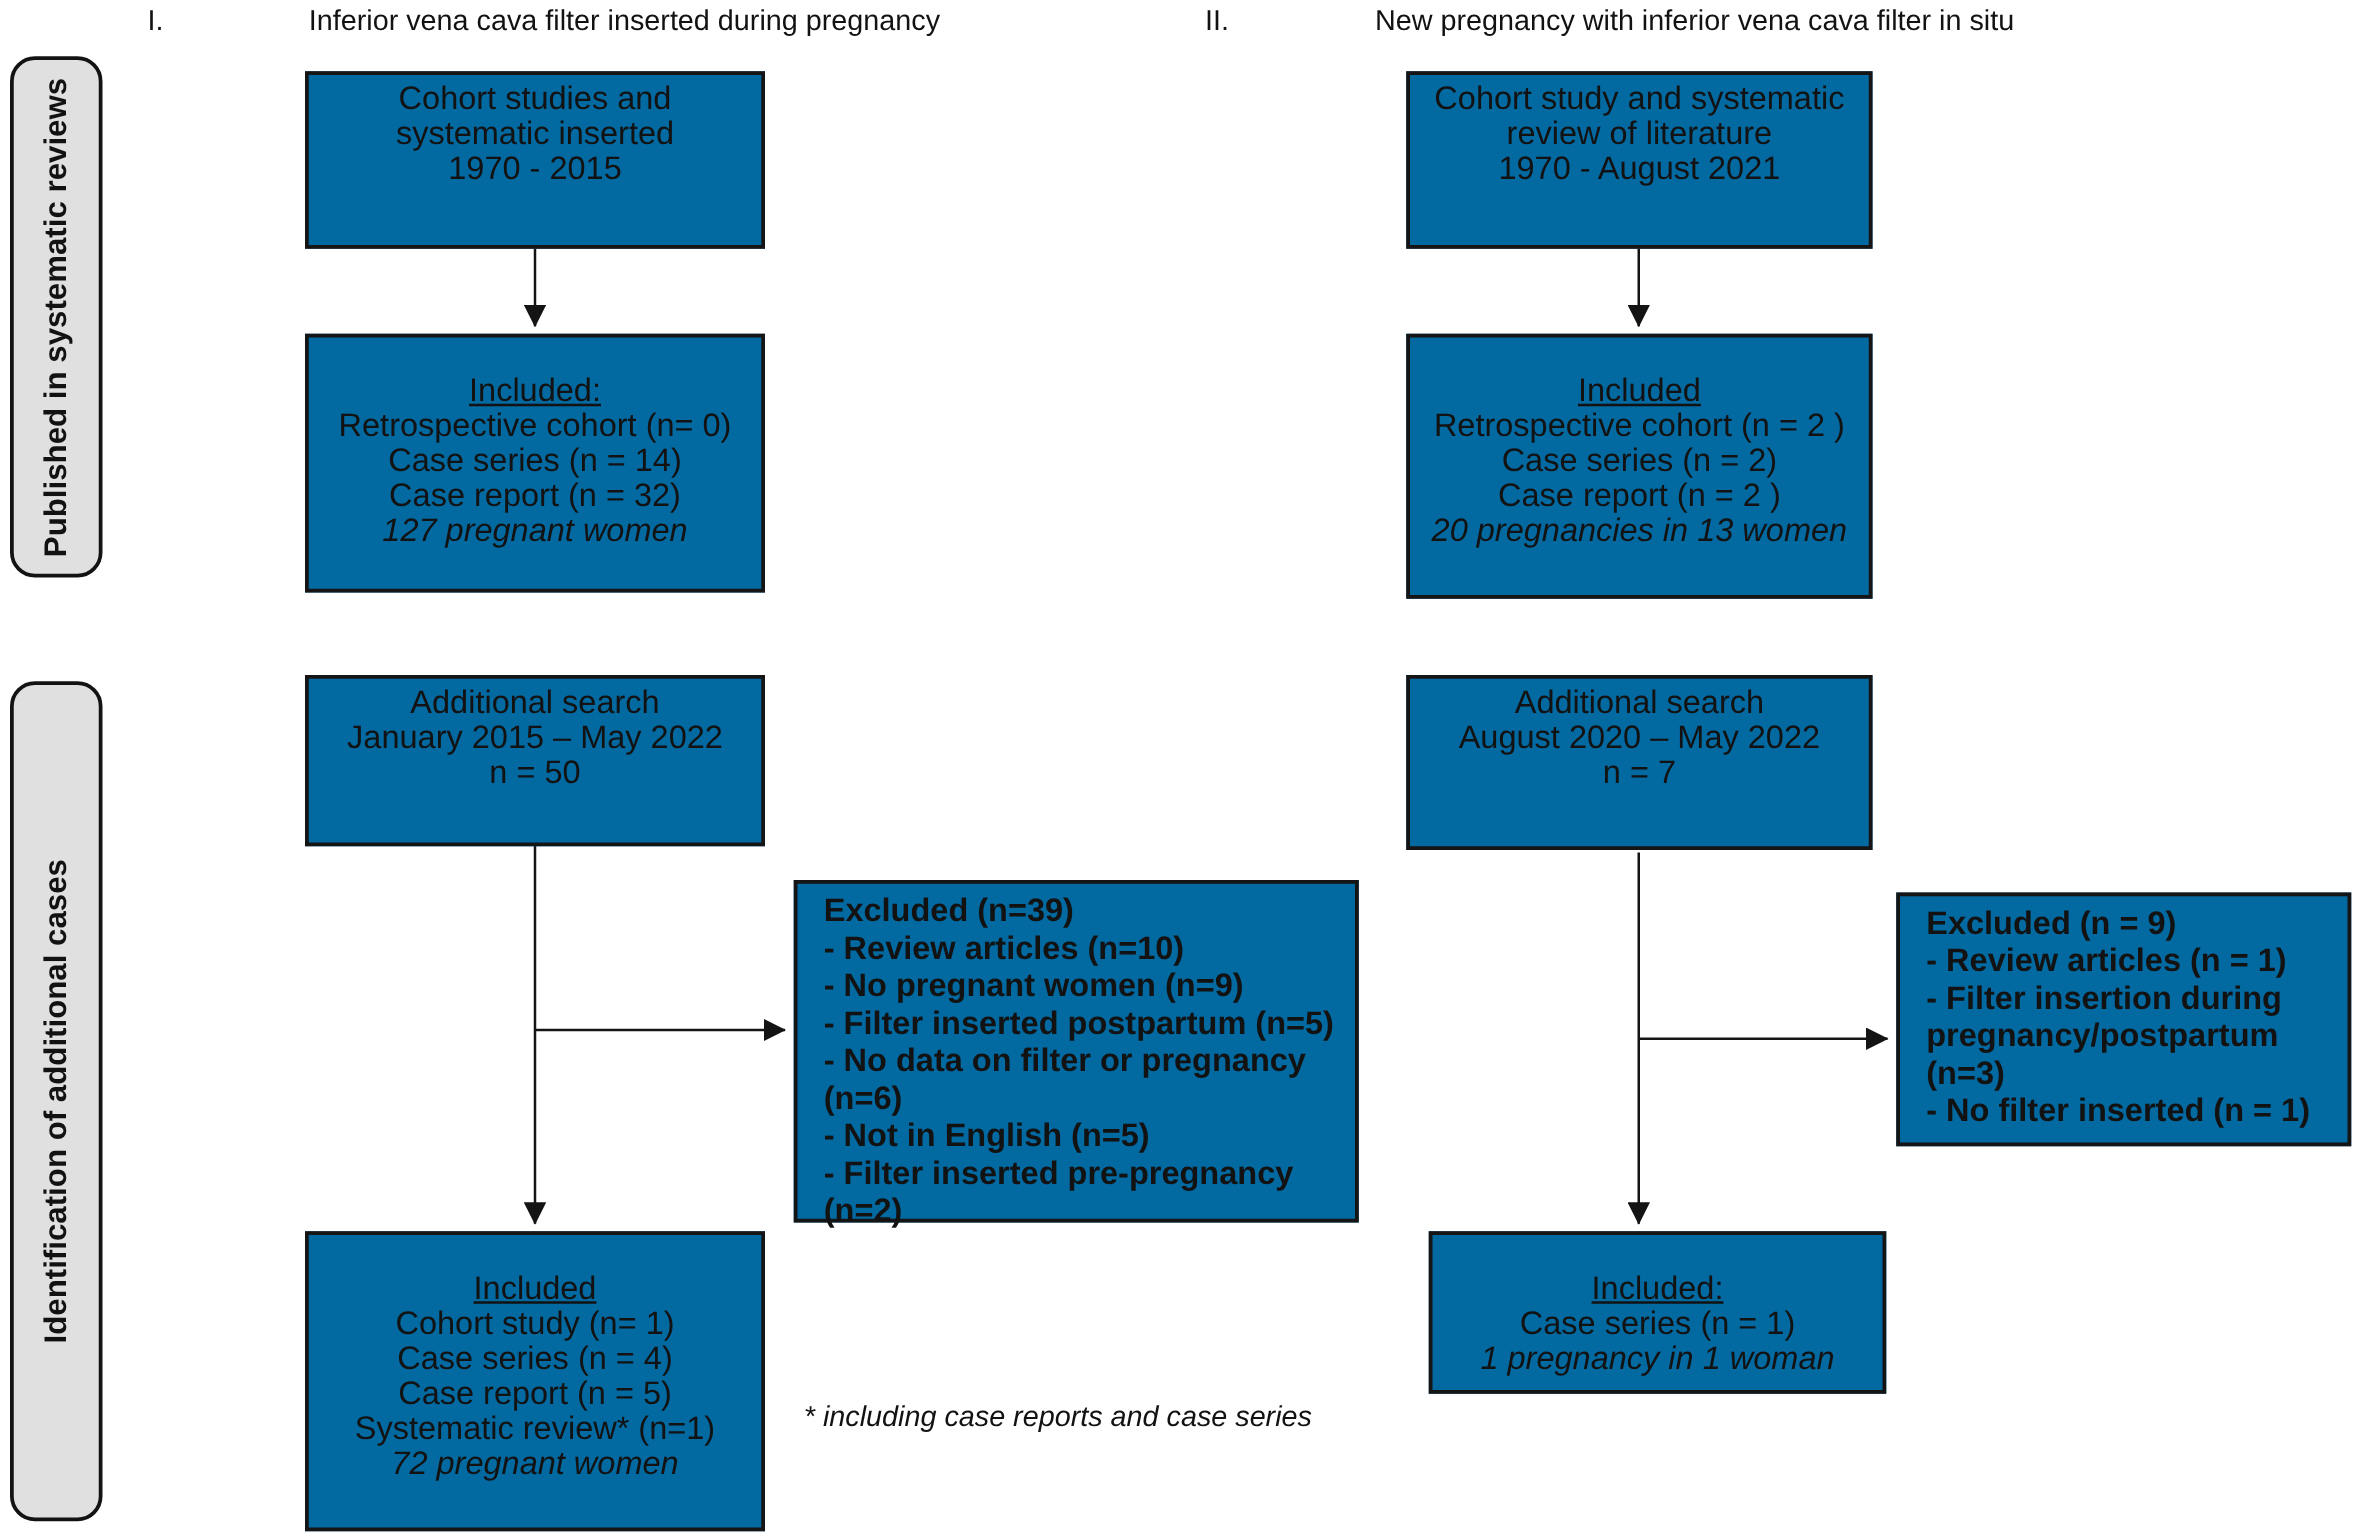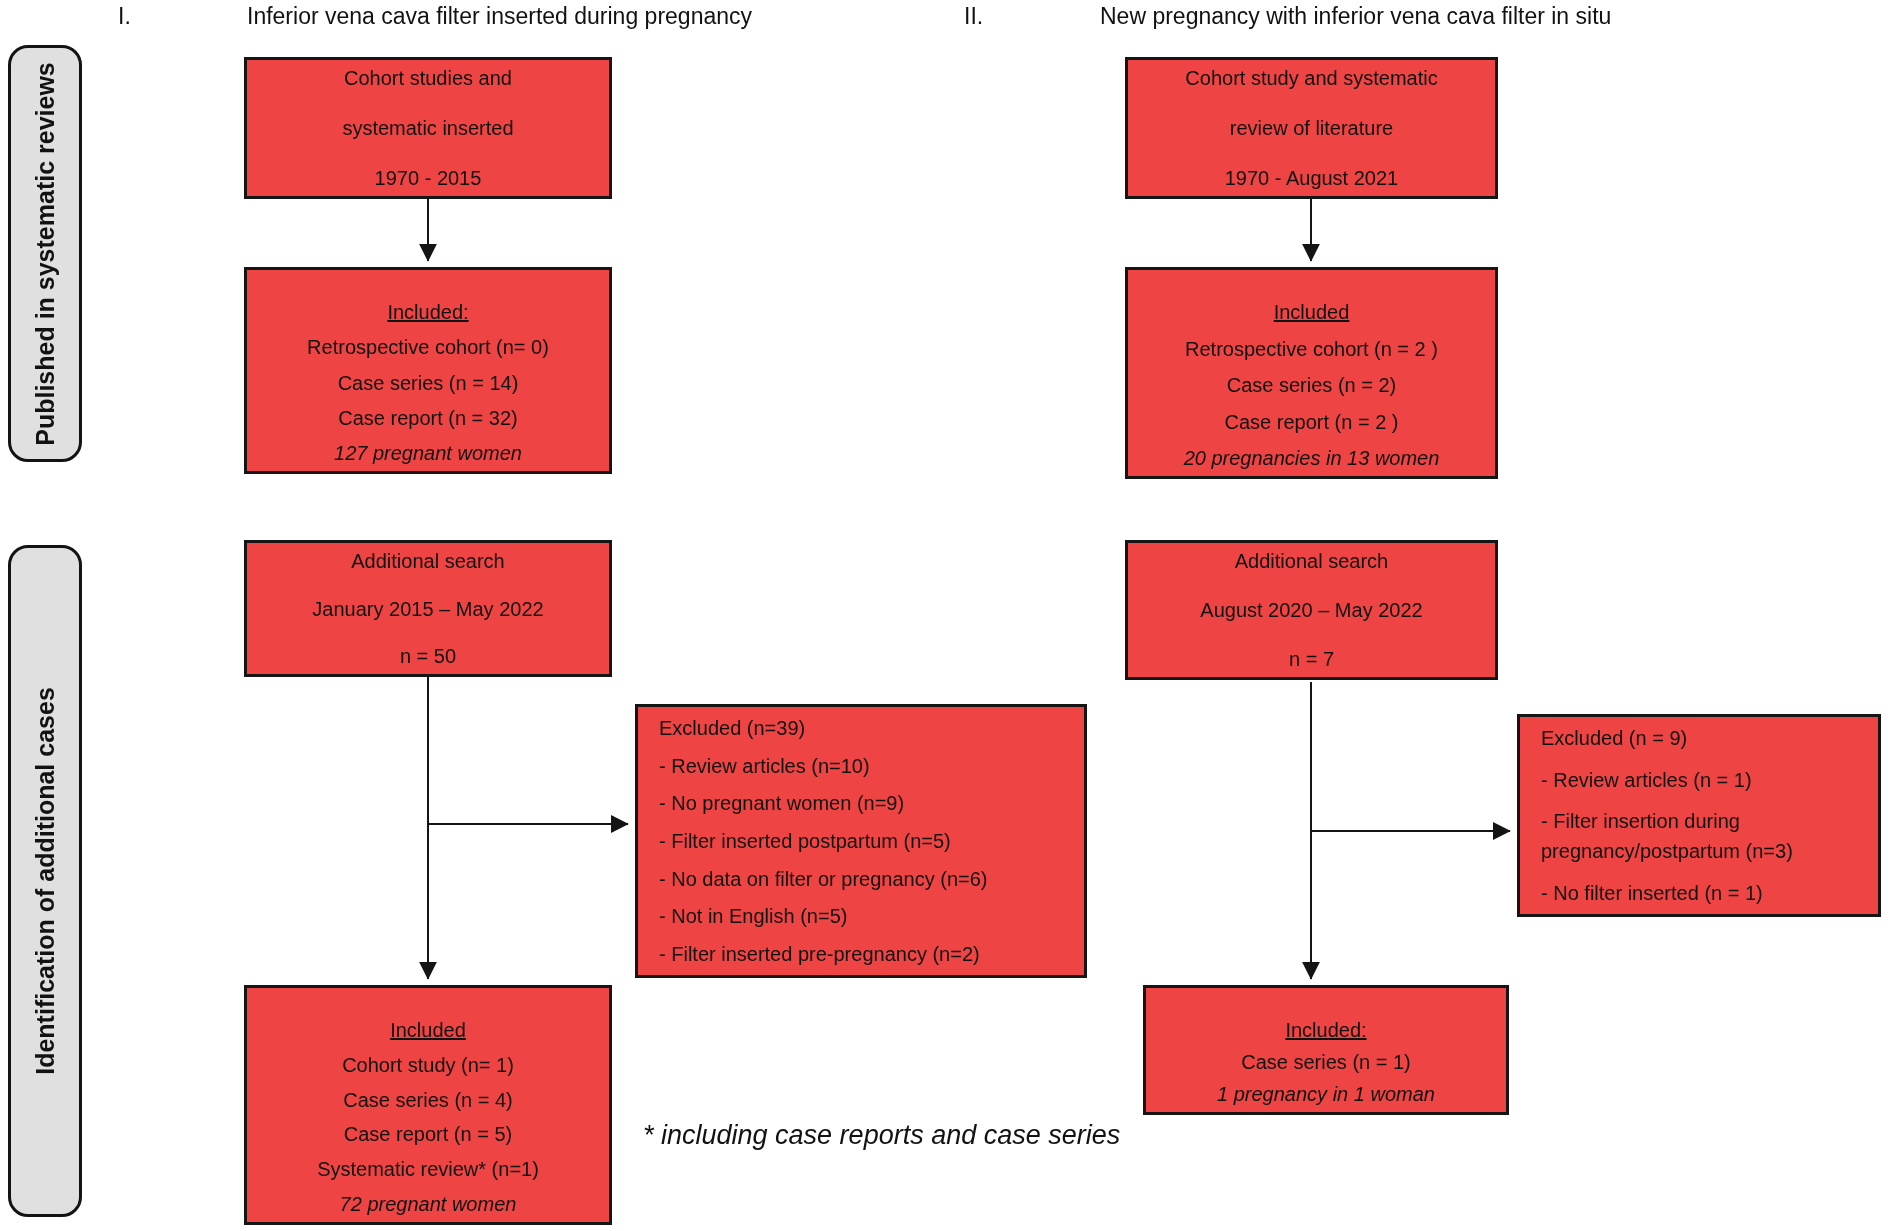--- a/index.html
+++ b/index.html
@@ -27,37 +27,38 @@
     position: absolute;
     top: 3px;
     font-size: 23px;
     line-height: 26px;
     white-space: nowrap;
   }
   .box {
     position: absolute;
     box-sizing: border-box;
     border: 3px solid #151515;
-    background: #ef4444;
+    background: #0369a1;
     display: flex;
     flex-direction: column;
-    justify-content: space-between;
-    font-size: 20px;
+    justify-content: flex-start;
+    font-size: 26px;
     line-height: 28px;
   }
   .box.center {
     align-items: center;
     text-align: center;
     padding: 4px 8px;
   }
   .box.listbox {
     align-items: flex-start;
     text-align: left;
     padding: 6px 14px 6px 21px;
     line-height: 30px;
+    font-weight: bold;
   }
   .u-line { text-decoration: underline; margin-top: 24px; }
   .emphasis { font-style: italic; }
   .side-label {
     position: absolute;
     left: 8px;
     width: 74px;
     box-sizing: border-box;
     border: 3px solid #131313;
     border-radius: 20px;
@@ -70,21 +71,21 @@
     transform: translate(-50%, -50%) rotate(-90deg);
     transform-origin: center center;
     white-space: nowrap;
     font-weight: bold;
     font-size: 25px;
   }
   .footnote {
     position: absolute;
     left: 643px;
     top: 1120px;
-    font-size: 27px;
+    font-size: 23px;
     font-style: italic;
     white-space: nowrap;
   }
 </style>
 </head>
 <body>
 
 <div class="stage">
 
   <svg class="connectors" viewBox="0 0 1890 1231">

